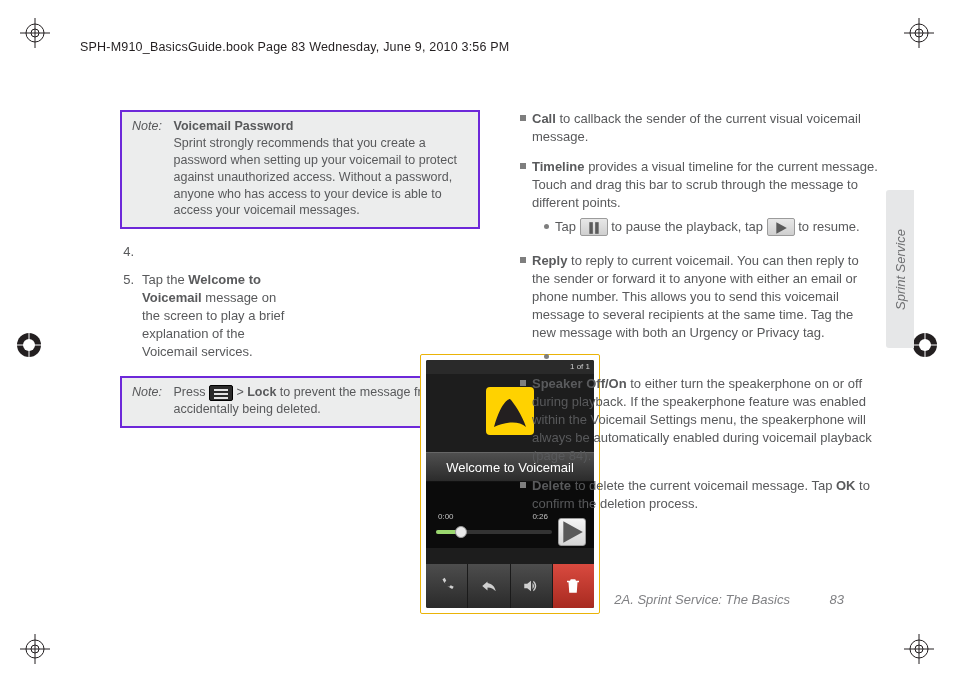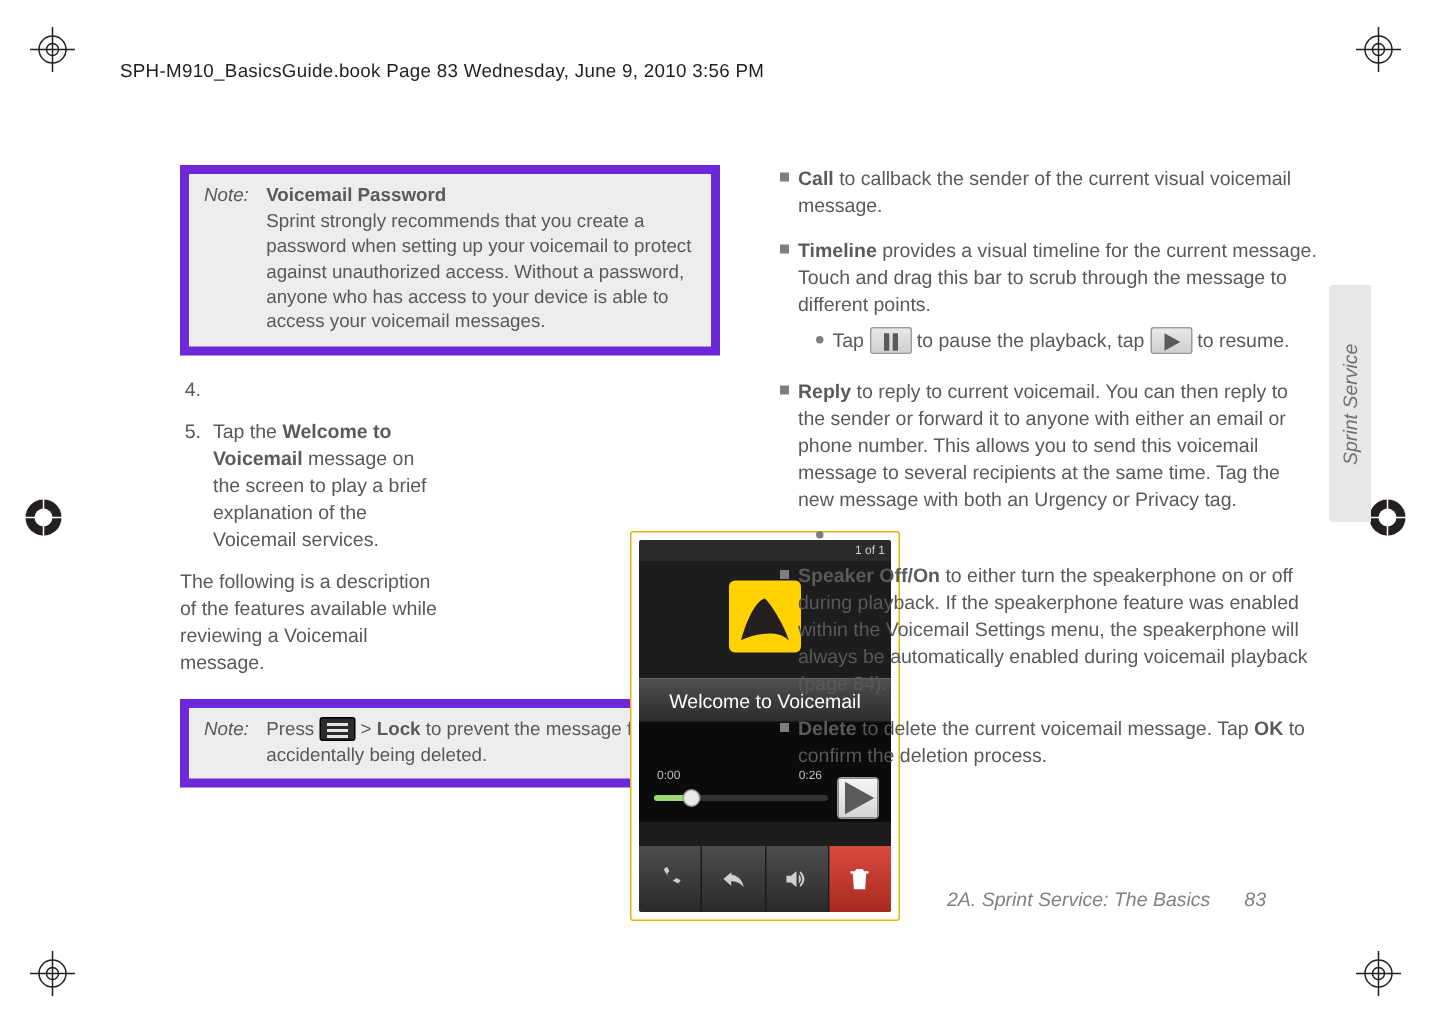--- a/index.html
+++ b/index.html
@@ -19,21 +19,21 @@
   .trimark svg { width: 100%; height: 100%; }
 
   
   .header-line { position: absolute; top: 40px; left: 80px; font-size: 12.5px; color: #231F20; letter-spacing: 0.2px; }
 
   
   .col-left  { position: absolute; left: 120px; top: 110px; width: 360px; font-size: 13px; line-height: 1.38; }
   .col-right { position: absolute; left: 520px; top: 110px; width: 358px; font-size: 13px; line-height: 1.38; }
 
   
-  .note { border: 6px solid #6d28d9; background: #eceded; padding: 6px 10px 8px 10px; font-size: 12.5px; line-height: 1.35; }
+  .note { border: 2px solid #6d28d9; background: #eceded; padding: 6px 10px 8px 10px; font-size: 12.5px; line-height: 1.35; }
   .note .label { font-style: italic; color: #58595B; display: inline-block; width: 38px; vertical-align: top; }
   .note .body { display: inline-block; width: calc(100% - 44px); vertical-align: top; }
   .note .body .ttl { font-weight: bold; }
 
   
   .numlist { margin-top: 14px; }
   .numitem { display: flex; gap: 8px; margin-bottom: 10px; }
   .numitem .num { width: 14px; text-align: right; }
   .numitem .txt { width: 150px; }
   .bold { font-weight: bold; color: #595A5C; }
@@ -75,21 +75,21 @@
   .inline-icon svg { width:14px; height:14px; vertical-align:middle; }
   .menu-icon { display:inline-block; vertical-align:middle; width:24px; height:16px; background:#2b2b2b; border:1px solid #000; border-radius:2px; position:relative;}
   .menu-icon::before { content:""; position:absolute; left:4px; right:4px; top:3px; height:2px; background:#e4e4e4; box-shadow:0 4px 0 #e4e4e4, 0 8px 0 #e4e4e4;}
 
   
   .side-tab { position:absolute; right:40px; top:190px; width:28px; height:158px; background:#e6e7e8; border-radius:3px 0 0 3px; display:flex; align-items:center; justify-content:center;}
   .side-tab span { transform: rotate(-90deg); font-style: italic; font-size:13px; color:#6e6f71; white-space:nowrap; }
 
   
   .footer { position:absolute; right:110px; bottom:75px; font-size:13px; font-style:italic; color:#808184;}
-  .footer .pg { font-weight:normal; margin-left:19px; }
+  .footer .pg { font-weight:normal; margin-left:36px; }
 </style>
 </head>
 <body>
 
 <div class="page">
 
   <div class="reg tl">
       <svg viewBox="0 0 30 30">
         <circle cx="15" cy="15" r="9" fill="none" stroke="#231F20" stroke-width="1"></circle>
         <circle cx="15" cy="15" r="4" fill="none" stroke="#231F20" stroke-width="1"></circle>
@@ -150,21 +150,20 @@
         <div class="num">4.</div>
       </div>
       <div class="numitem">
         <div class="num">5.</div>
         <div class="txt">
           <span>Tap the </span><span class="bold">Welcome to Voicemail</span><span> message on the screen to play a brief explanation of the Voicemail services.</span>
         </div>
       </div>
     </div>
 
-    <div class="interludeText">The following is a description of the features available while reviewing a Voicemail message.</div>
 
     <div class="phone">
       <div class="phone-inner">
         <div class="ph-top">1 of 1</div>
         <div class="ph-logo">
           <div class="sq">
               <svg viewBox="0 0 24 24">
                 <path d="M4 20 C8 6 12 6 12 6 C14 8 18 14 20 20 C16 16 8 18 4 20 Z" fill="#231F20"></path>
               </svg>
             </div>

